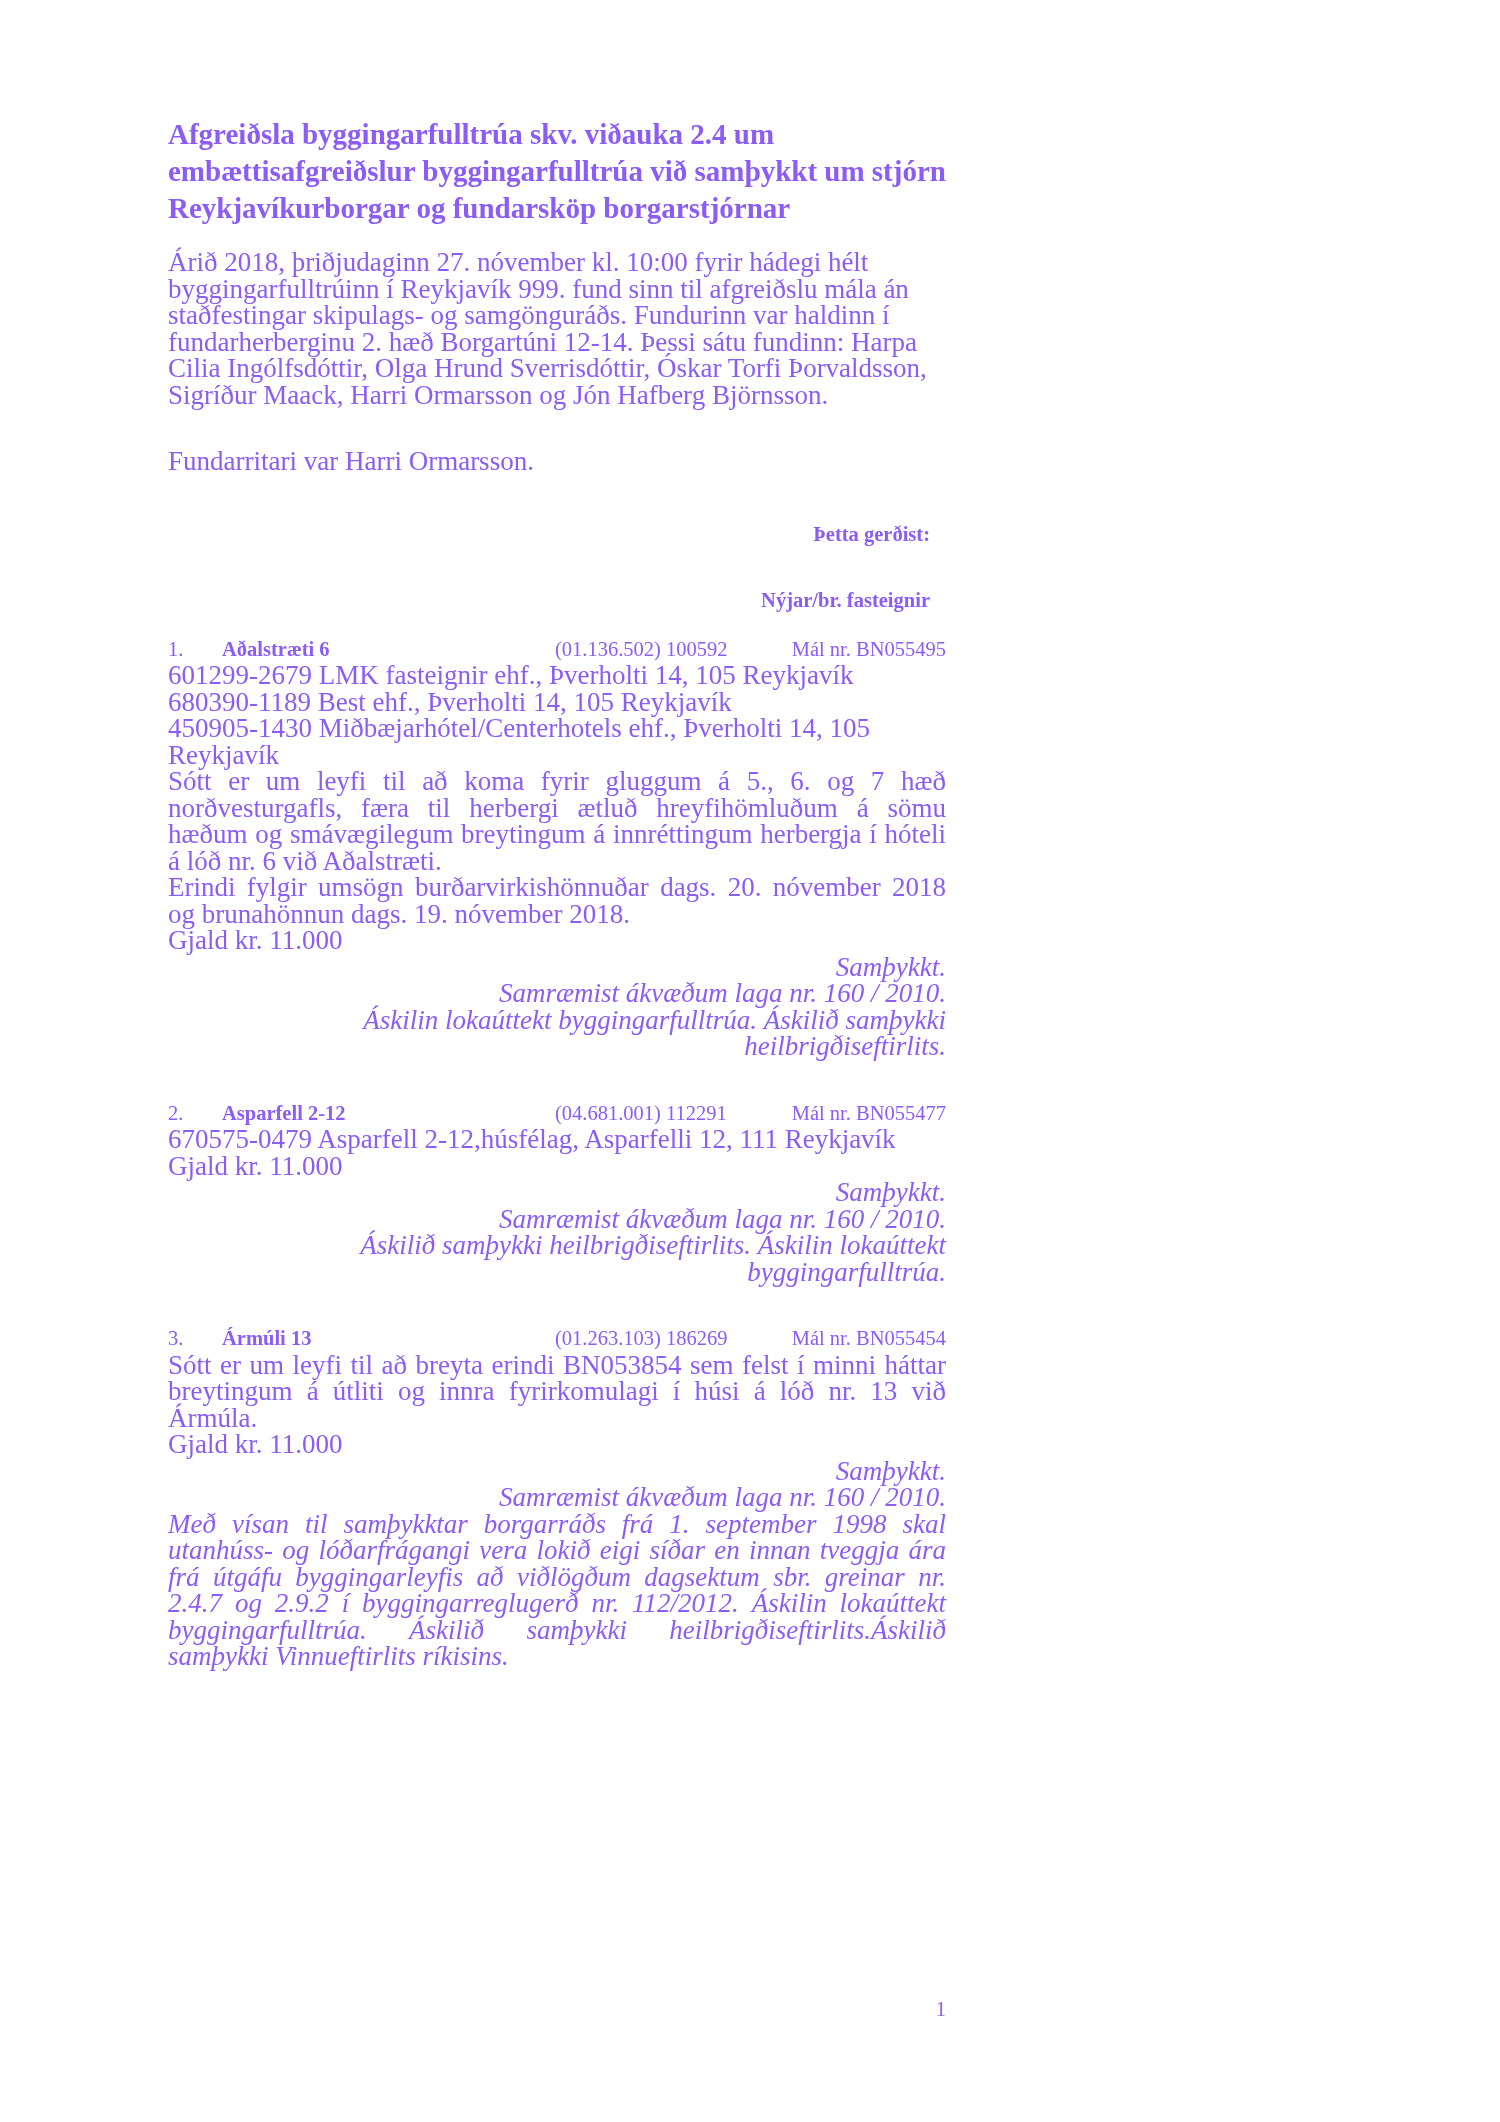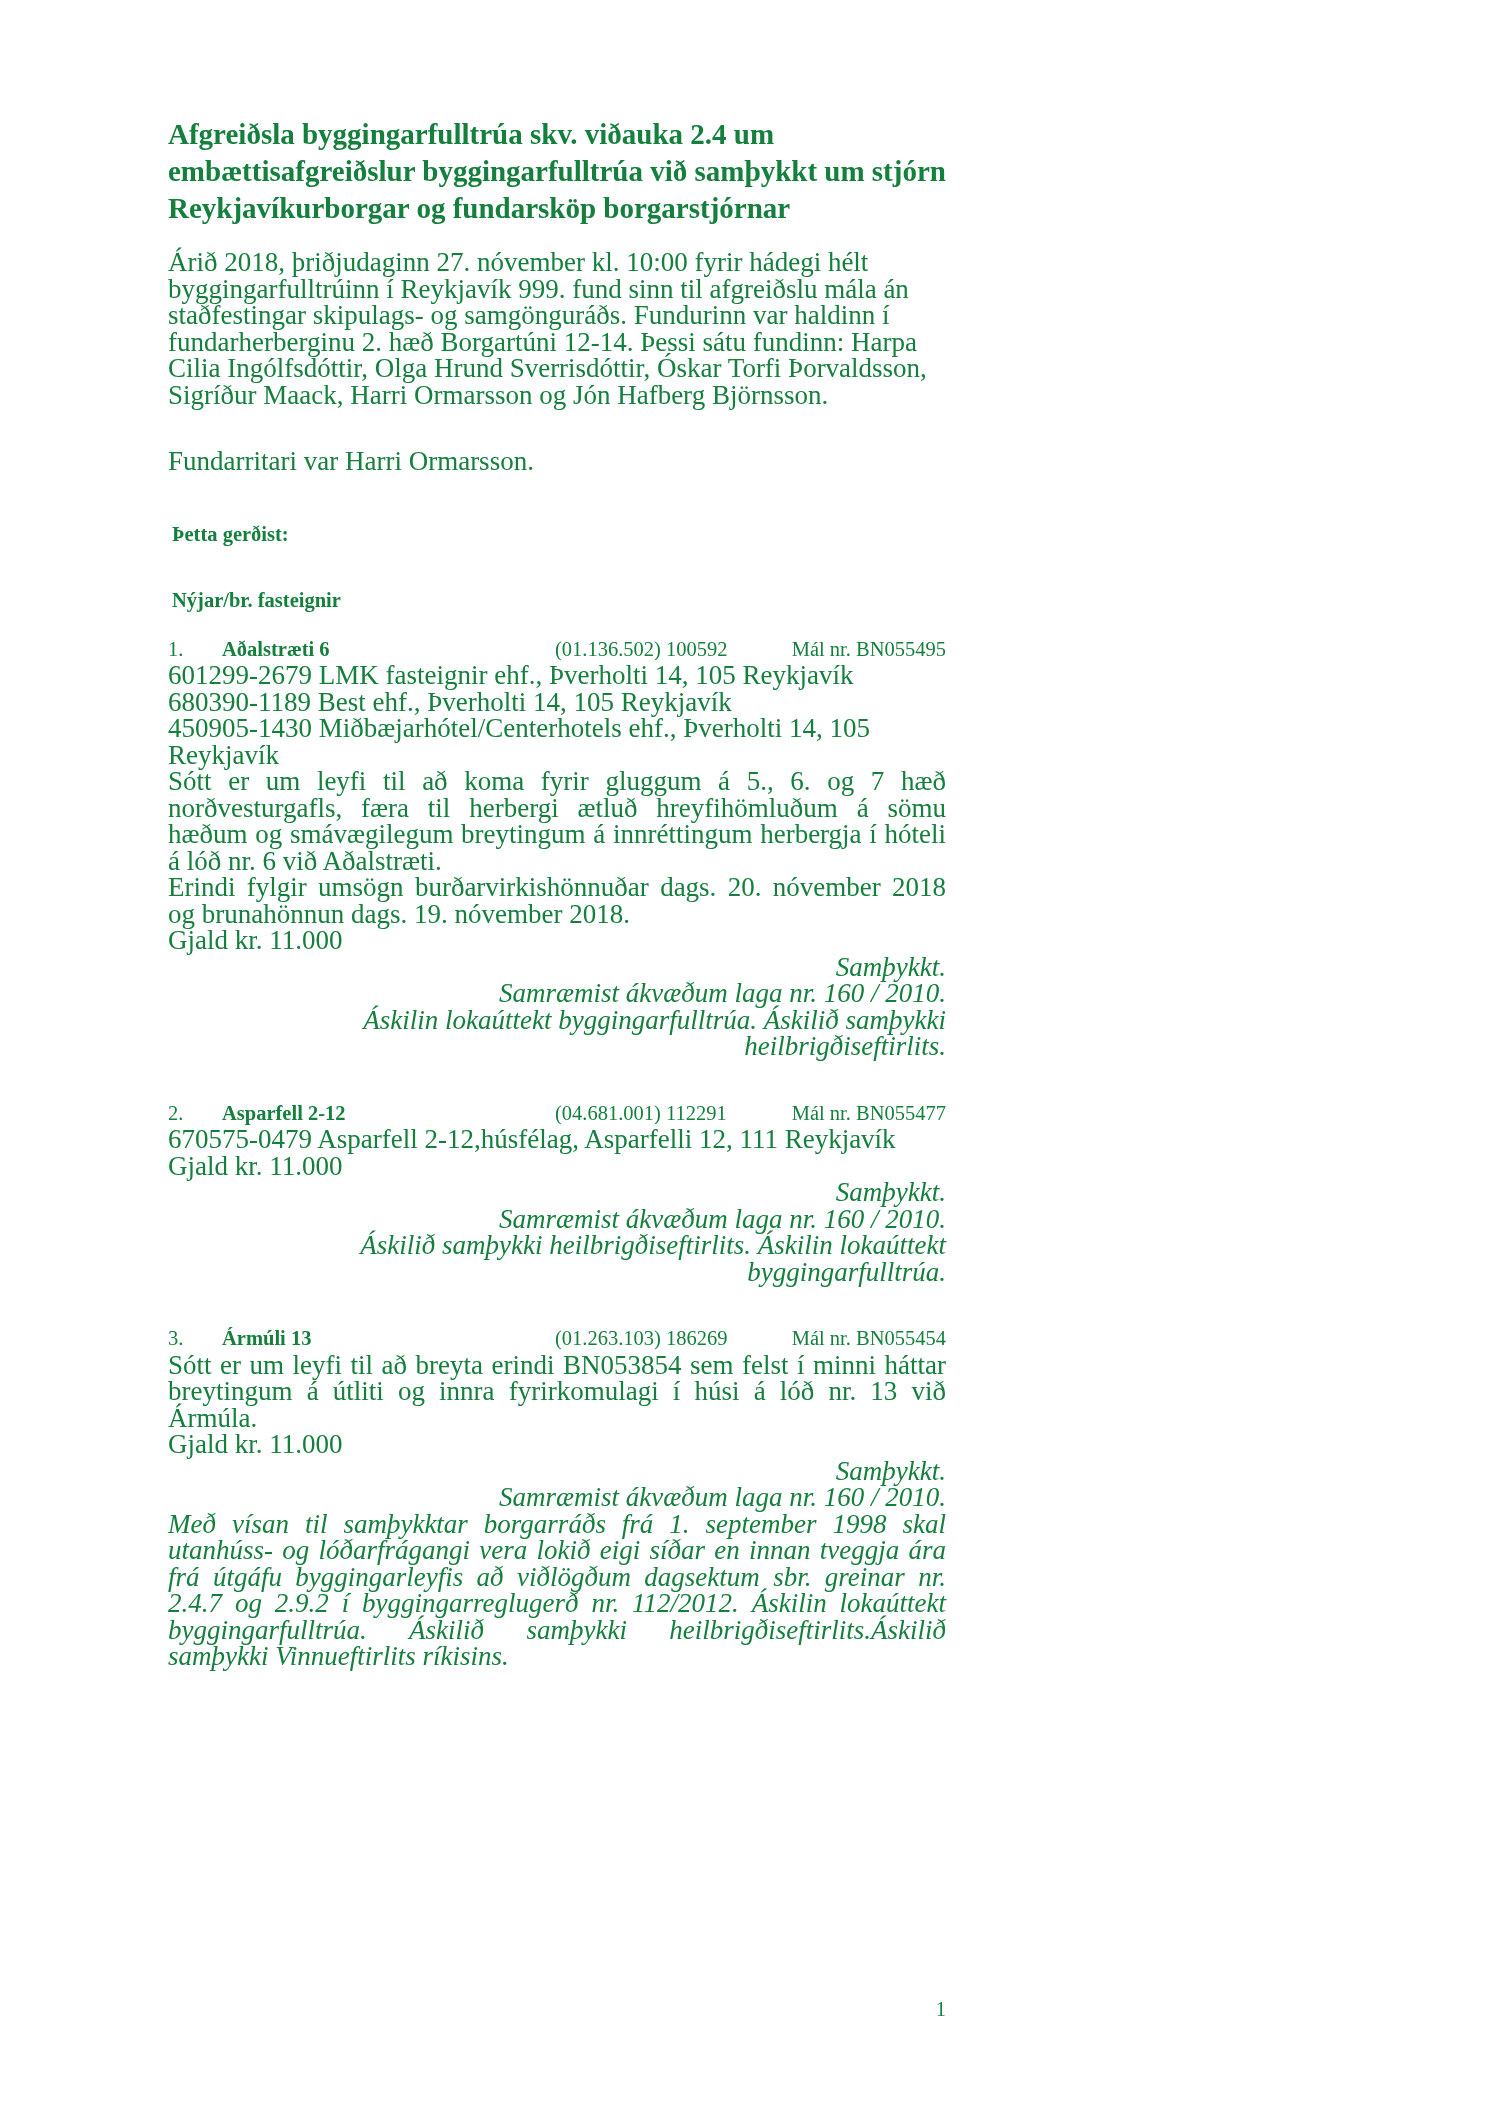--- a/index.html
+++ b/index.html
@@ -5,21 +5,21 @@
   html, body {
     margin: 0;
     padding: 0;
     background: #ffffff;
   }
   .page {
     position: relative;
     width: 1500px;
     height: 2122px;
     background: #ffffff;
-    color: #15803d;
+    color: #8b5cf6;
     font-family: "Liberation Serif", "DejaVu Serif", serif;
     overflow: hidden;
     border-radius: 12px;
   }
   .content {
     position: absolute;
     left: 168px;
     top: 0;
     width: 778px;
   }
@@ -35,25 +35,25 @@
     line-height: 26.5px;
     margin: 0;
   }
   .intro {
     margin-top: 22px;
   }
   .secretary {
     margin-top: 40px;
   }
   .center-heading {
-    margin: 4px;
+    margin: 16px;
     font-size: 20.5px;
     line-height: 26.5px;
     font-weight: bold;
-    text-align: left;
+    text-align: right;
   }
   .happened-heading {
     margin-top: 46px;
   }
   .section-heading {
     margin-top: 40px;
   }
   .case-list {
     margin-top: 20px;
   }

